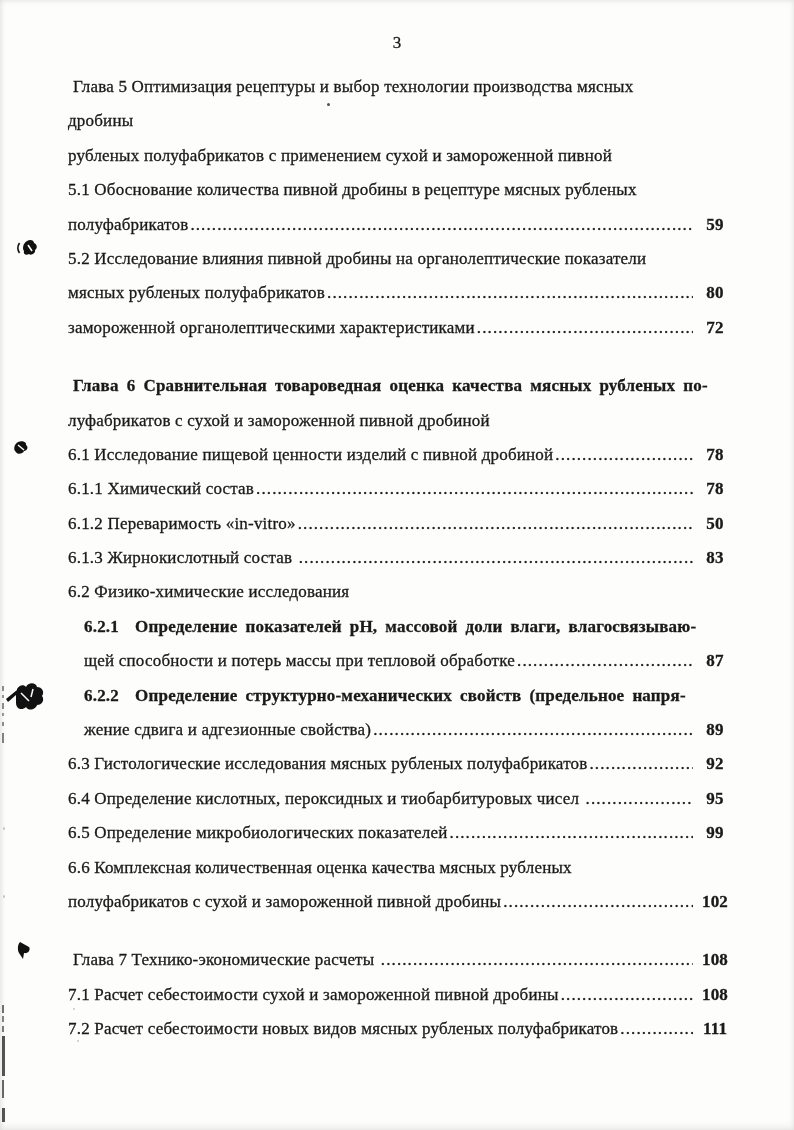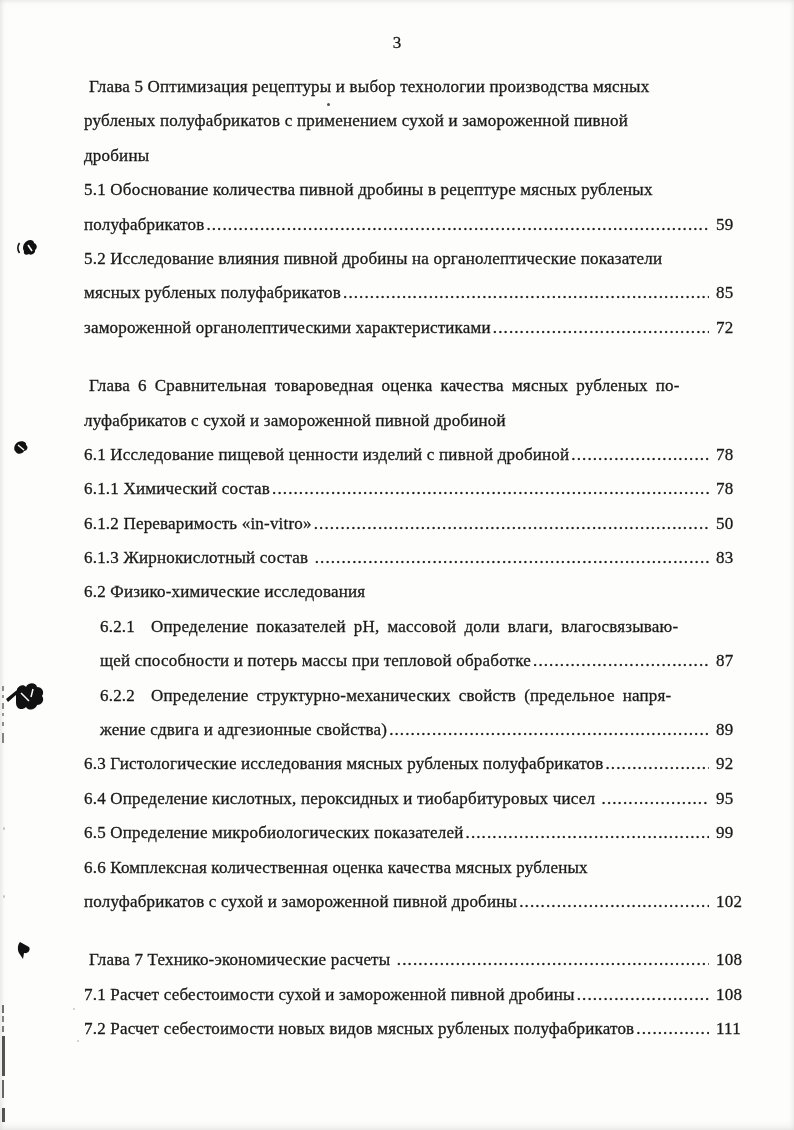--- a/index.html
+++ b/index.html
@@ -25,90 +25,91 @@
   .page-num-top {
     position: absolute;
     top: 33px;
     left: 0;
     width: 100%;
     text-align: center;
   }
   .toc {
     position: absolute;
     top: 70px;
-    left: 84px;
+    left: 68px;
     width: 662px;
   }
   .toc-line {
     display: flex;
     align-items: baseline;
     height: 34.4px;
     line-height: 34.4px;
   }
   .toc-text { white-space: pre; }
-  .toc-line.justify .toc-text { word-spacing: 3.6px; }
+  .toc-line.justify .toc-text { word-spacing: 3.6px; font-weight: bold; }
   .toc-line.indent-chapter { padding-left: 5px; }
   .toc-line.indent-sub { padding-left: 16px; }
   .toc-dots {
     flex: 1;
     min-width: 0;
     overflow: hidden;
     white-space: nowrap;
     letter-spacing: 1.1px;
     padding-left: 2px;
   }
   .toc-page {
     min-width: 30px;
     padding-left: 7px;
-    text-align: left;
+    text-align: center;
     white-space: nowrap;
+    font-weight: bold;
   }
   .toc-spacer { height: 24px; }
   .artifact { position: absolute; pointer-events: none; }
   .edge-dash { position: absolute; background: #3a3a3a; pointer-events: none; }
   .speck { position: absolute; background: #777; border-radius: 50%; opacity: 0.4; pointer-events: none; }
   .stray-dot { position: absolute; width: 3px; height: 3px; background: #333; border-radius: 50%; opacity: 0.85; pointer-events: none; }
 </style>
 </head>
 <body>
 
 <div class="page">
 
   <div class="page-num-top">3</div>
 
   <div class="toc" id="toc">
       <div class="toc-line indent-chapter">
     <span class="toc-text">Глава 5 Оптимизация рецептуры и выбор технологии производства мясных</span>
 
   </div>
       <div class="toc-line">
+    <span class="toc-text">дробины</span>
+
+  </div>
+      <div class="toc-line">
     <span class="toc-text">рубленых полуфабрикатов с применением сухой и замороженной пивной</span>
 
   </div>
       <div class="toc-line">
-    <span class="toc-text">дробины</span>
-
-  </div>
-      <div class="toc-line">
     <span class="toc-text">5.1 Обоснование количества пивной дробины в рецептуре мясных рубленых</span>
 
   </div>
       <div class="toc-line">
     <span class="toc-text">полуфабрикатов</span>
     <span class="toc-dots" aria-hidden="true">............................................................................................................................................................................................................................................................................................................</span>
     <span class="toc-page">59</span>
   </div>
       <div class="toc-line">
     <span class="toc-text">5.2 Исследование влияния пивной дробины на органолептические показатели</span>
 
   </div>
       <div class="toc-line">
     <span class="toc-text">мясных рубленых полуфабрикатов</span>
     <span class="toc-dots" aria-hidden="true">............................................................................................................................................................................................................................................................................................................</span>
-    <span class="toc-page">85</span>
+    <span class="toc-page">80</span>
   </div>
       <div class="toc-line">
     <span class="toc-text">замороженной органолептическими характеристиками</span>
     <span class="toc-dots" aria-hidden="true">............................................................................................................................................................................................................................................................................................................</span>
     <span class="toc-page">72</span>
   </div>
       <div class="toc-spacer"></div>
       <div class="toc-line indent-chapter justify">
     <span class="toc-text">Глава 6 Сравнительная товароведная оценка качества мясных рубленых по-</span>
 

